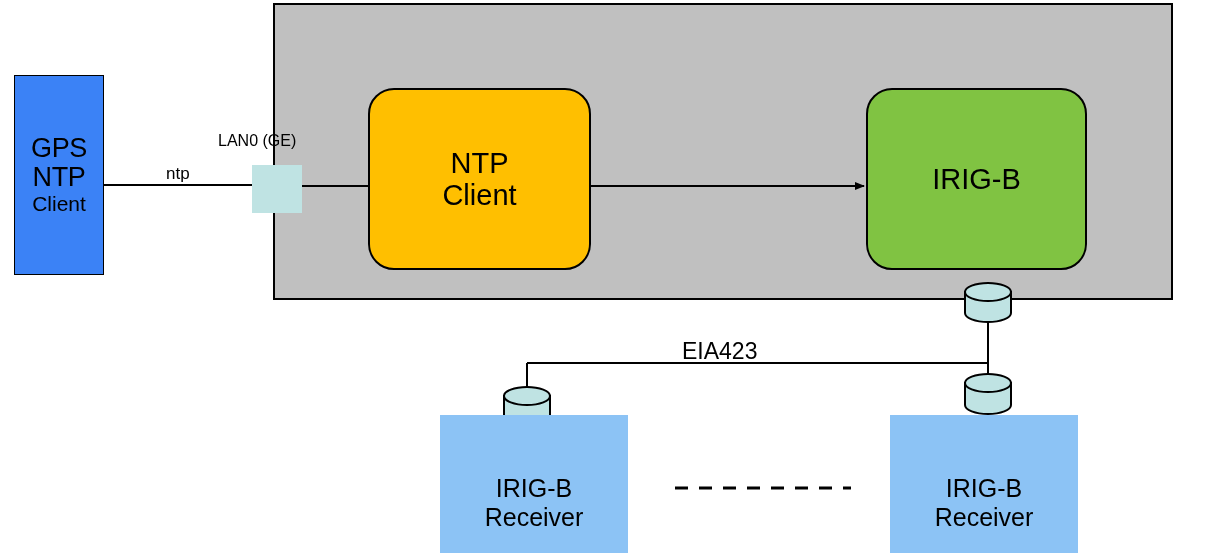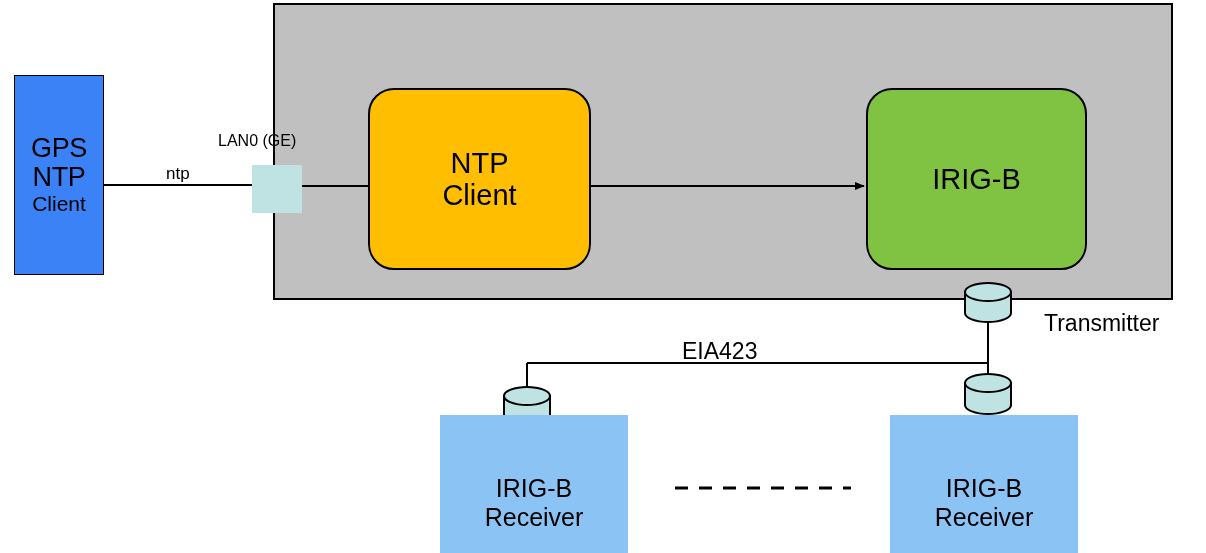--- a/index.html
+++ b/index.html
@@ -204,15 +204,14 @@
   </div>
 
   <div class="node receiver receiver-right">
     <span>IRIG-B</span>
     <span>Receiver</span>
   </div>
 
   <div class="label lbl-lan0">LAN0 (GE)</div>
   <div class="label lbl-ntp">ntp</div>
   <div class="label lbl-eia">EIA423</div>
-  <div class="label lbl-tx">Transmitter</div>
 
 </div>
 
 </body></html>

